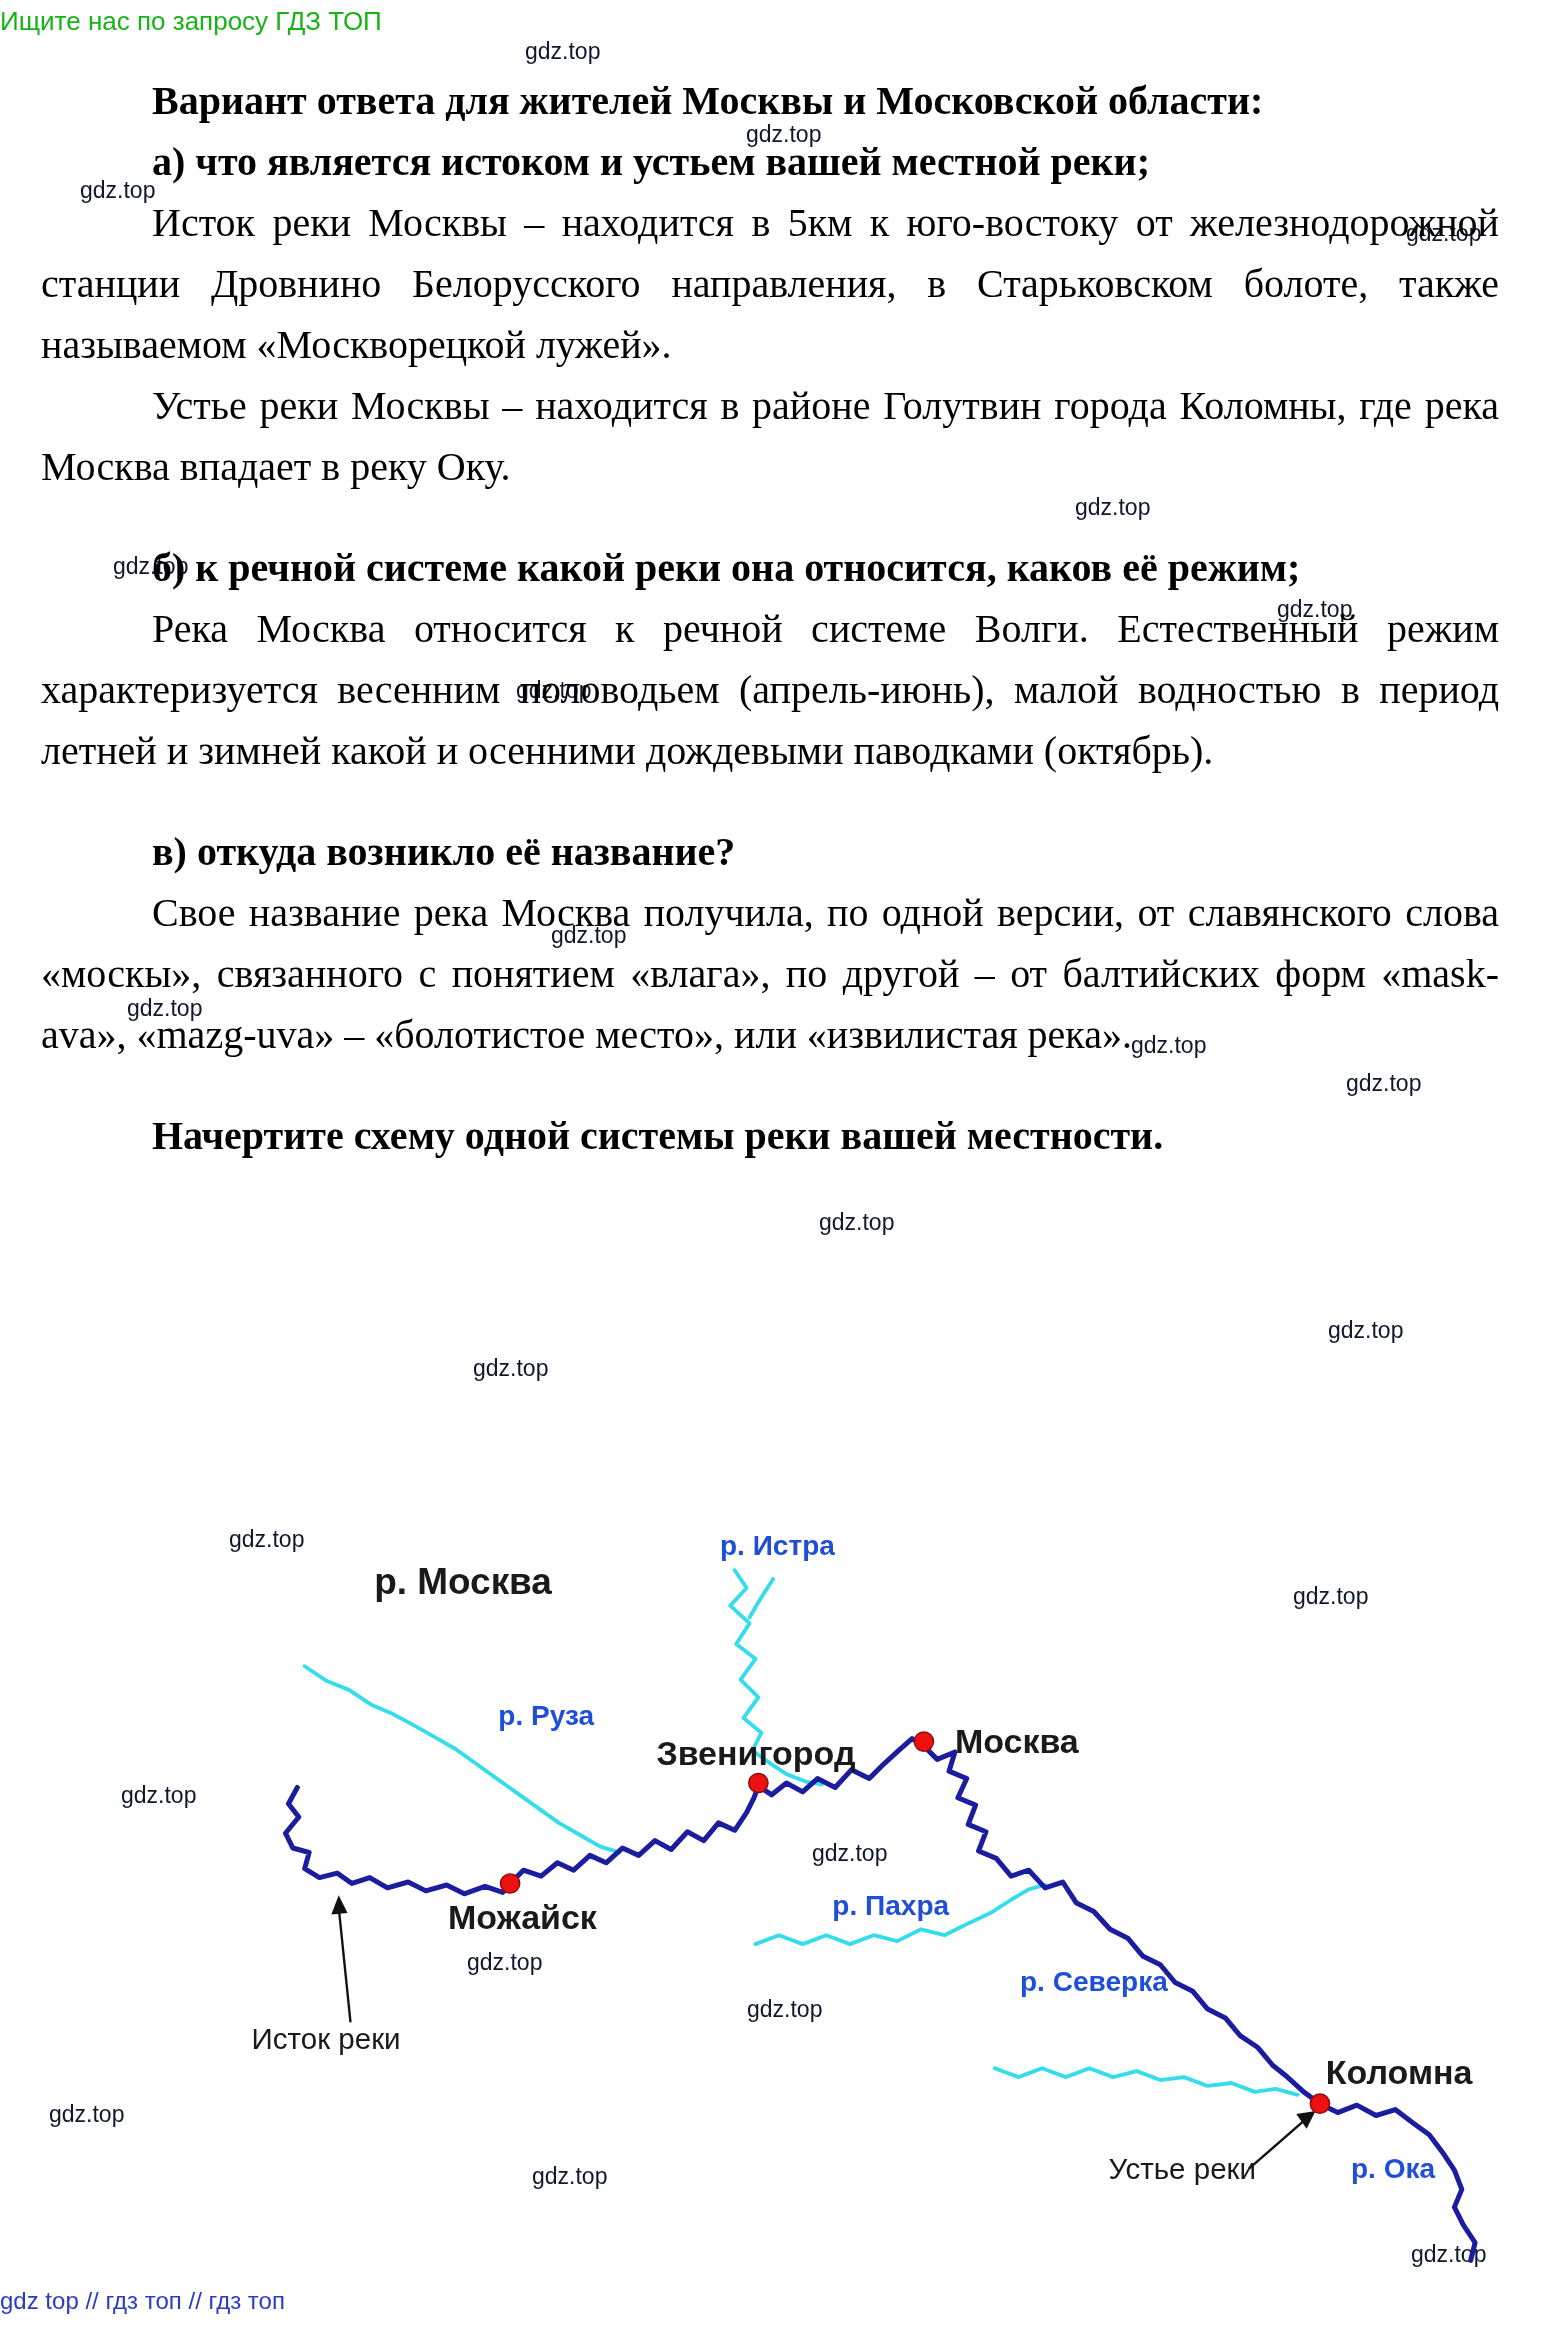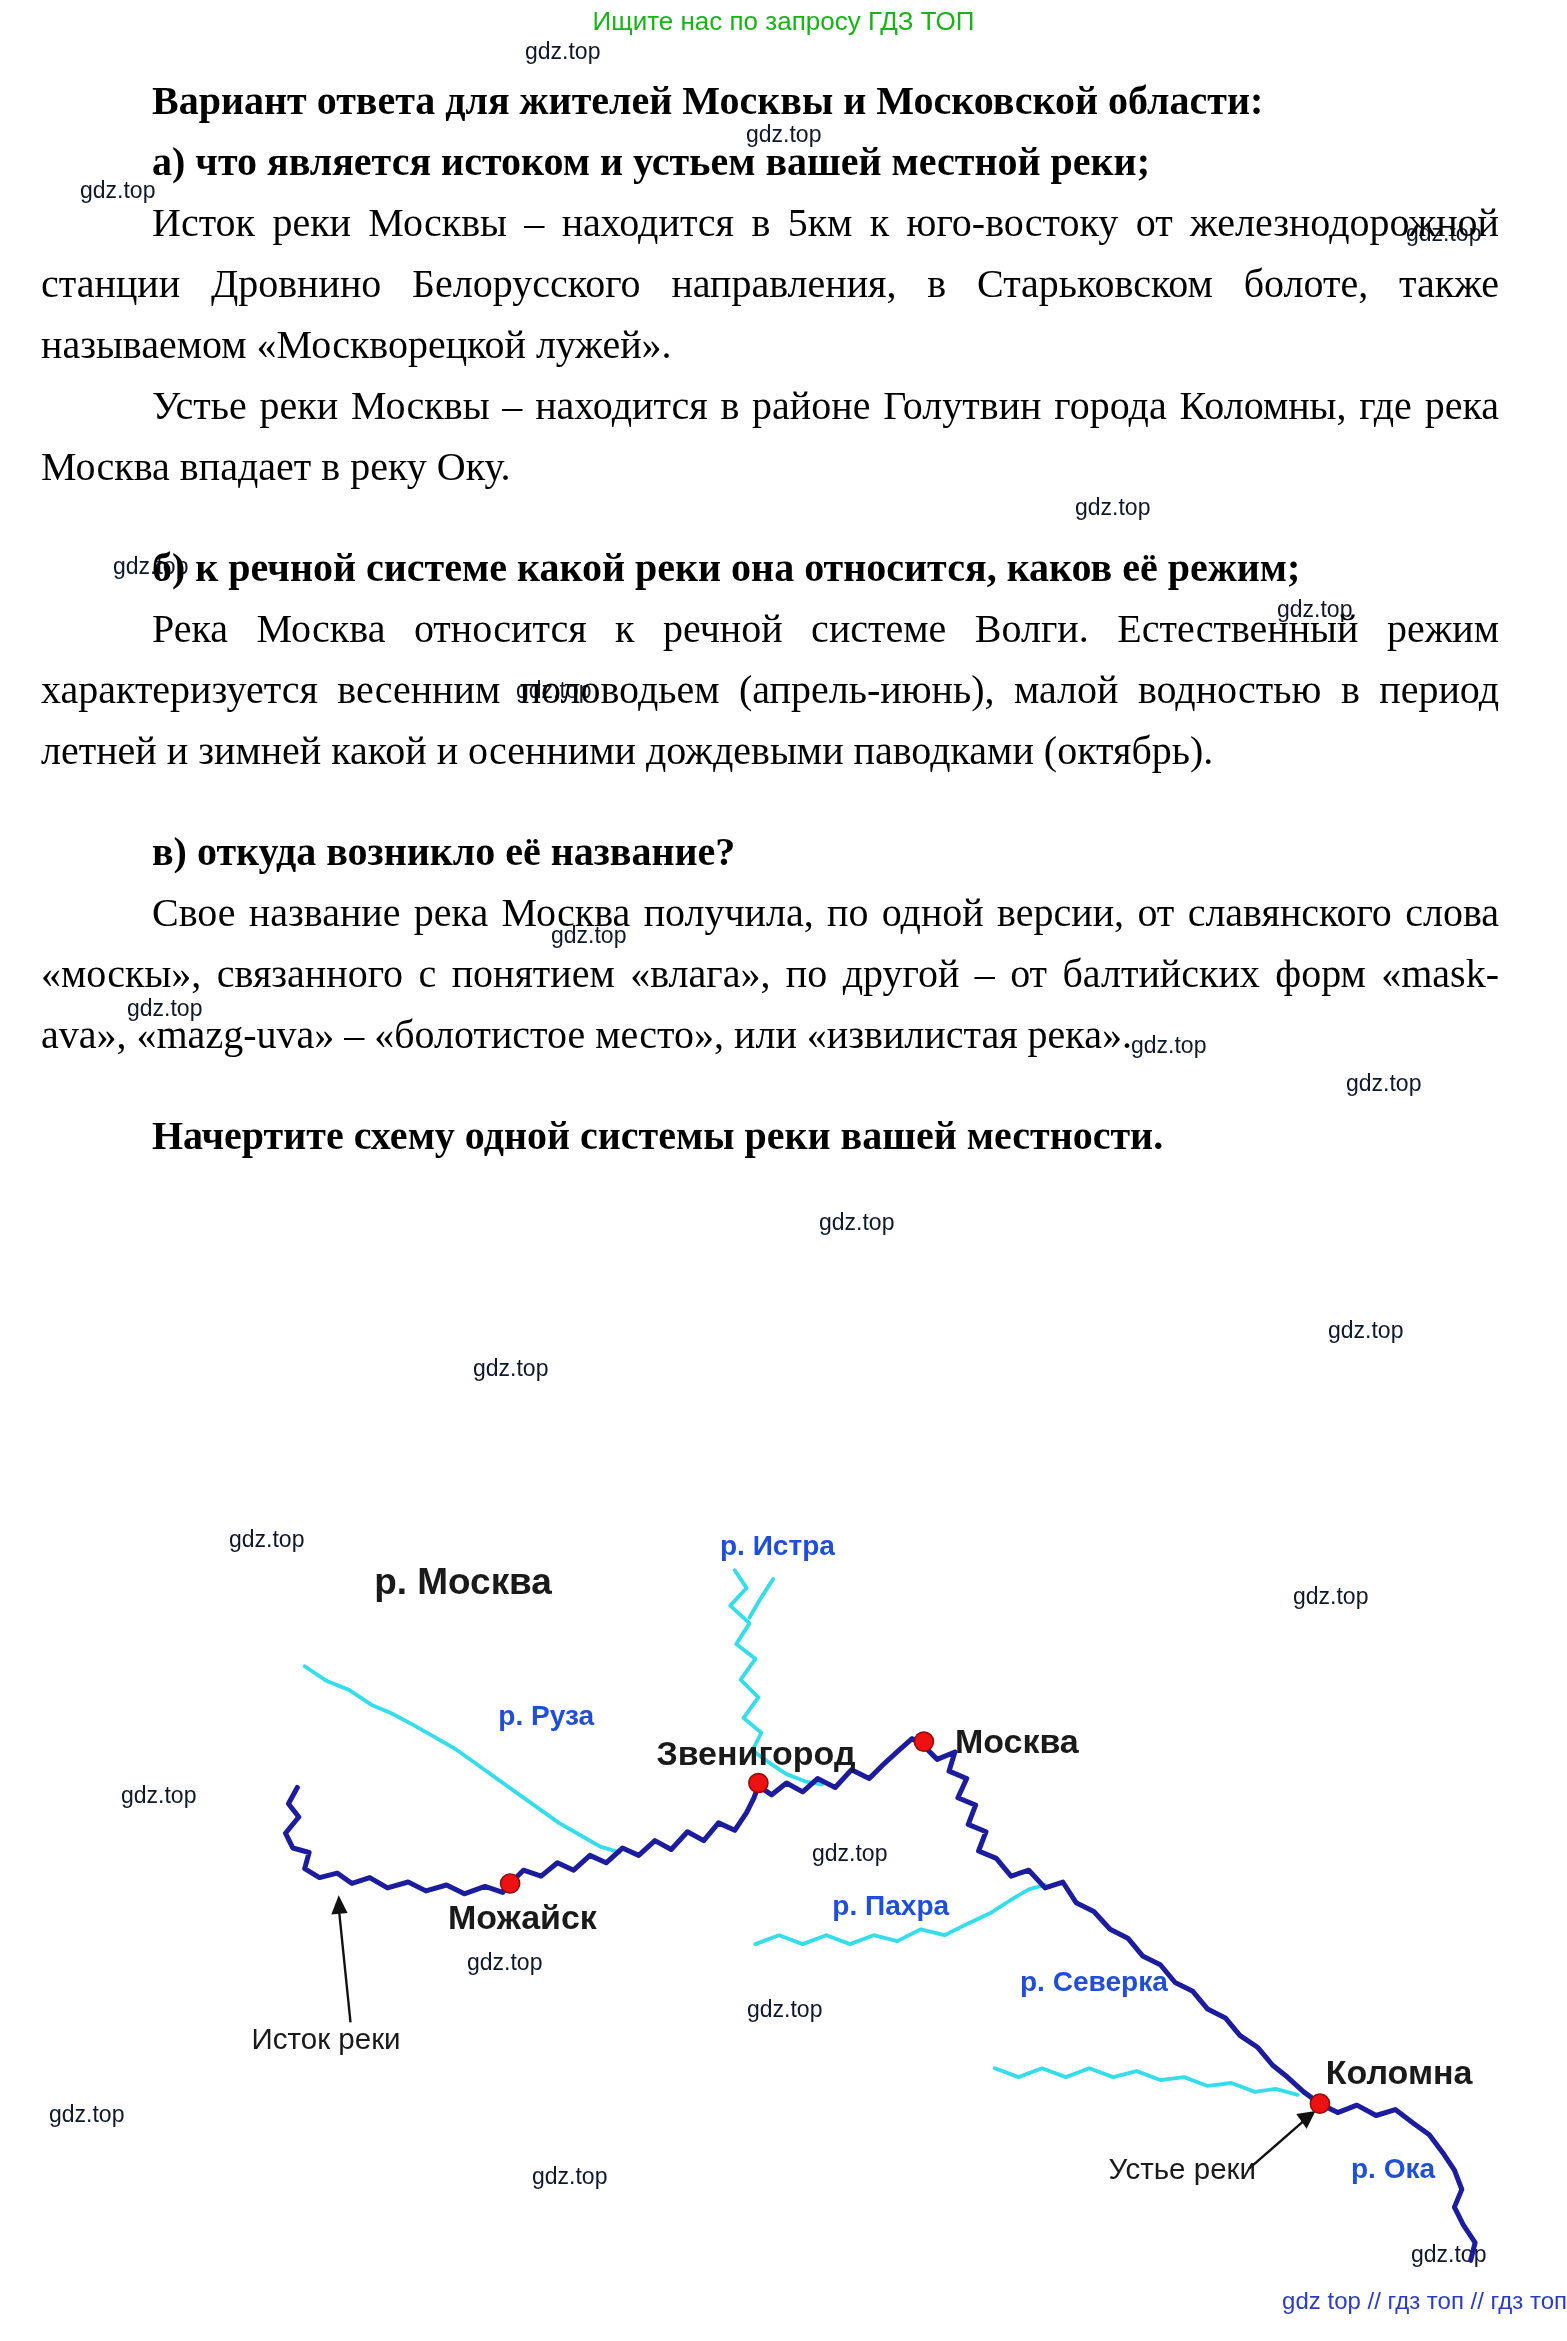--- a/index.html
+++ b/index.html
@@ -1,38 +1,38 @@
 <!DOCTYPE html>
 <html style="font-size:12.7px"><head>
 <meta charset="utf-8">
 <style>
   html,body{margin:0;padding:0;background:#ffffff;}
   .page{position:relative;width:1567px;height:2342px;background:#ffffff;overflow:hidden;
         font-family:"Liberation Serif",serif;color:#000;}
 
-  .banner{position:absolute;top:6.4px;left:0;width:100%;text-align:center;
+  .banner{position:absolute;top:6.4px;left:0;width:100%;
           color:#17b317;font-family:"Liberation Sans",sans-serif;font-size:26px;}
 
   .wm{position:absolute;color:#0f172a;font-family:"Liberation Sans",sans-serif;
       font-size:23px;white-space:nowrap;}
 
   .textblock{position:absolute;left:41px;right:68px;top:70px;
              font-size:40px;line-height:61px;text-align:justify;}
   .para{margin:0;text-indent:111px;}
   .bold{font-weight:bold;}
   .sec{margin-top:40px;}
 
   .map{position:absolute;left:0;top:1517px;}
   .map text{font-family:"Liberation Sans",sans-serif;}
   .mt-dark{font-weight:bold;font-size:23px;}
   .mt-big{font-weight:bold;font-size:25px;}
   .mt-blue{font-weight:bold;font-size:19px;}
   .mt-plain{font-size:20px;}
 
-  .footer{position:absolute;top:2287px;left:0;width:100%;text-align:right;
+  .footer{position:absolute;top:2287px;left:0;width:100%;text-align:left;
           color:#2b3cc4;font-family:"Liberation Sans",sans-serif;font-size:24px;}
 </style>
 </head>
 <body>
 
 <div class="page">
 
   <div class="banner">Ищите нас по запросу ГДЗ ТОП</div>
 
   <span class="wm" style="left:525px;top:38px">gdz.top</span>

